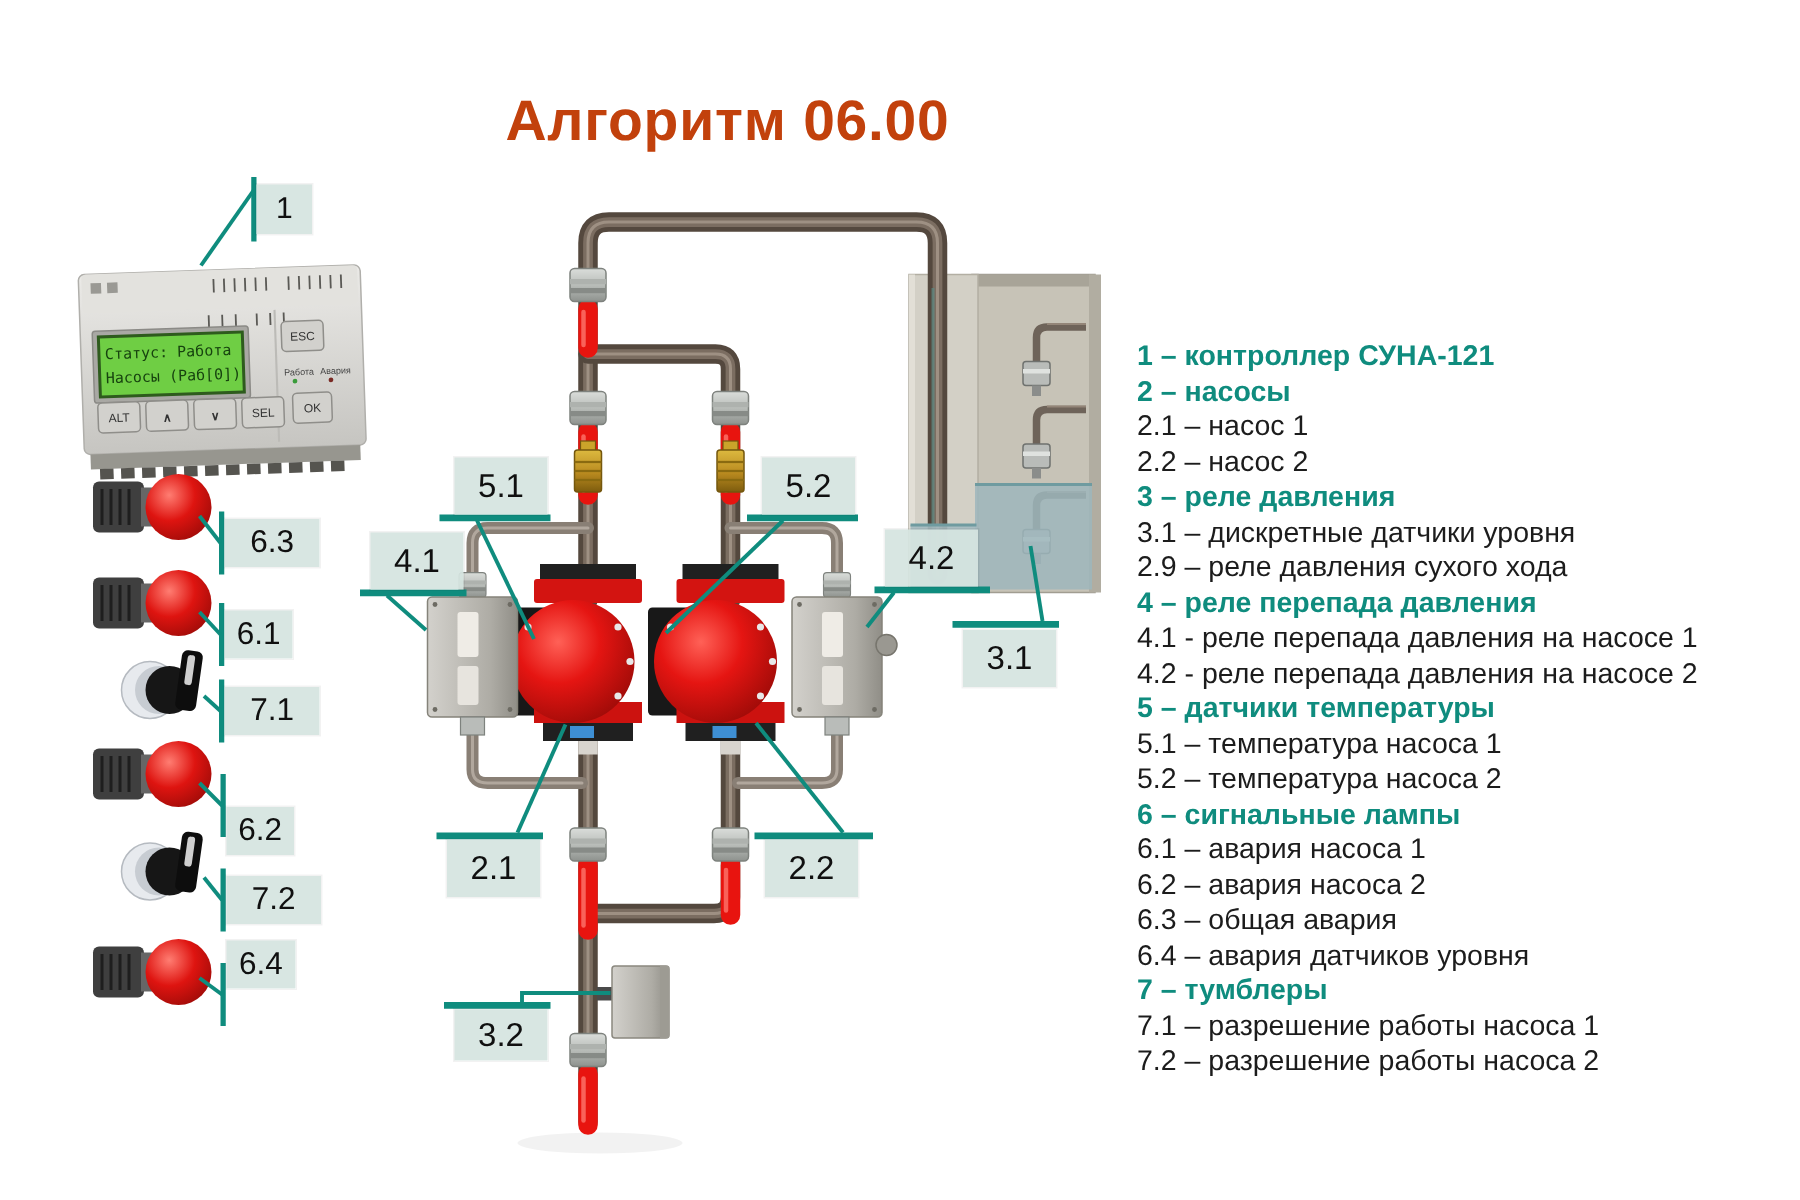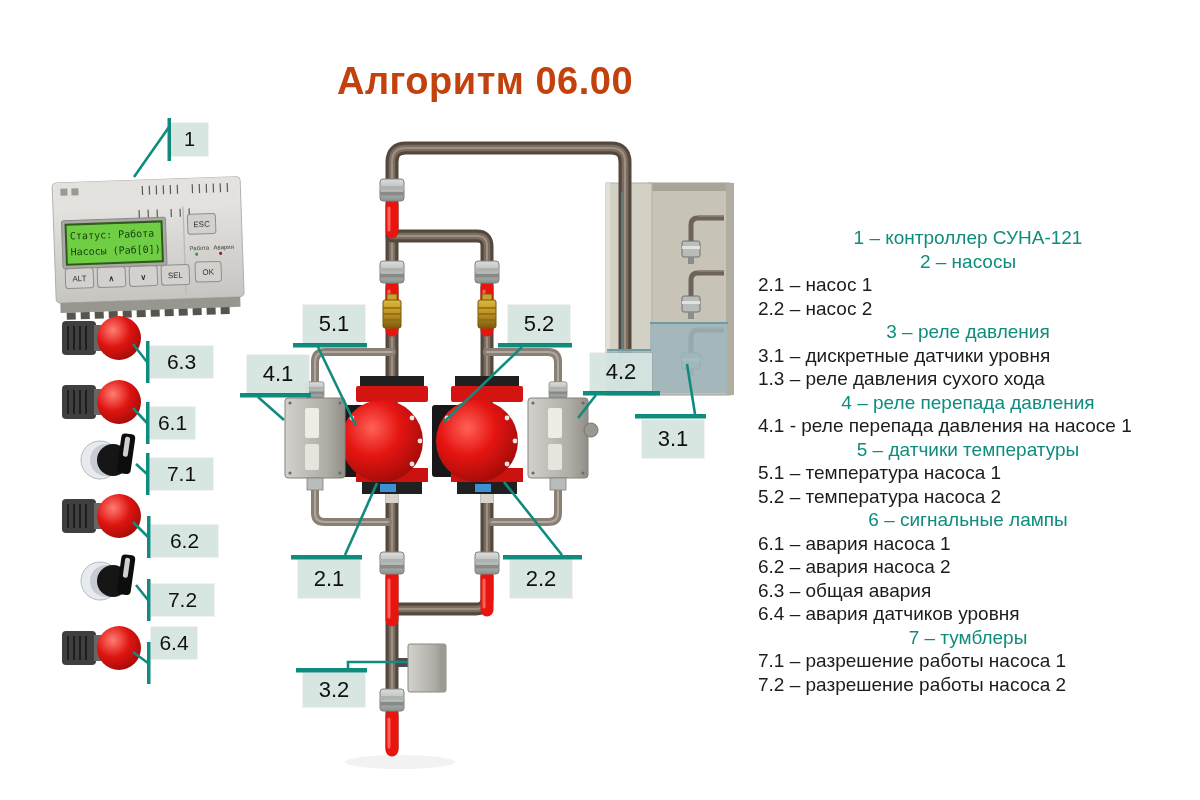--- a/index.html
+++ b/index.html
@@ -4,21 +4,21 @@
 <style>
   html,body{margin:0;padding:0;background:#fff;}
   .stage{position:relative;width:1200px;height:800px;background:#ffffff;overflow:hidden;
          font-family:"Liberation Sans",sans-serif;}
   svg{position:absolute;left:0;top:0;}
   .title{position:absolute;left:300px;top:60px;width:370px;text-align:center;
          font-size:38px;font-weight:bold;color:#c2410c;letter-spacing:.5px;}
   .legend{position:absolute;left:758px;top:226px;width:420px;font-size:19px;
           line-height:23.5px;color:#1c1c1c;}
   .legend-item{white-space:nowrap;}
-  .legend-item.heading{color:#0f8c7e;font-weight:normal;text-align:center;}
+  .legend-item.heading{color:#0f8c7e;font-weight:bold;}
   .co{position:absolute;background:rgba(213,228,224,.93);display:flex;align-items:center;
       justify-content:center;font-size:22px;color:#101010;box-shadow:0 0 0 1px rgba(0,0,0,.05);}
   .co.small{font-size:21px;}
   
   .pB{fill:none;stroke:#54483e;stroke-width:13;stroke-linecap:round;stroke-linejoin:round}
   .pM{fill:none;stroke:#7b6d61;stroke-width:6.5;stroke-linecap:round;stroke-linejoin:round}
   .pH{fill:none;stroke:#a5968a;stroke-width:2;stroke-linecap:round;stroke-linejoin:round;opacity:.85}
   .tB{fill:none;stroke:#897f75;stroke-width:8;stroke-linecap:round;stroke-linejoin:round}
   .tH{fill:none;stroke:#bbb2a7;stroke-width:2;stroke-linecap:round;stroke-linejoin:round;opacity:.8}
   .vB{stroke:#e8140f;stroke-width:13;stroke-linecap:round}
@@ -402,23 +402,24 @@
 <div class="title">Алгоритм 06.00</div>
 
 <div class="legend">
   <div>
         <div class="legend-item heading">1 – контроллер СУНА-121</div>
         <div class="legend-item heading">2 – насосы</div>
         <div class="legend-item">2.1 – насос 1</div>
         <div class="legend-item">2.2 – насос 2</div>
         <div class="legend-item heading">3 – реле давления</div>
         <div class="legend-item">3.1 – дискретные датчики уровня</div>
-        <div class="legend-item">1.3 – реле давления сухого хода</div>
+        <div class="legend-item">2.9 – реле давления сухого хода</div>
         <div class="legend-item heading">4 – реле перепада давления</div>
         <div class="legend-item">4.1 - реле перепада давления на насосе 1</div>
+        <div class="legend-item">4.2 - реле перепада давления на насосе 2</div>
         <div class="legend-item heading">5 – датчики температуры</div>
         <div class="legend-item">5.1 – температура насоса 1</div>
         <div class="legend-item">5.2 – температура насоса 2</div>
         <div class="legend-item heading">6 – сигнальные лампы</div>
         <div class="legend-item">6.1 – авария насоса 1</div>
         <div class="legend-item">6.2 – авария насоса 2</div>
         <div class="legend-item">6.3 – общая авария</div>
         <div class="legend-item">6.4 – авария датчиков уровня</div>
         <div class="legend-item heading">7 – тумблеры</div>
         <div class="legend-item">7.1 – разрешение работы насоса 1</div>
@@ -431,21 +432,21 @@
     </div>
 <div class="co small" style="left:150px;top:346px;width:63px;height:32px">
       <span>6.3</span>
     </div>
 <div class="co small" style="left:150px;top:407px;width:45px;height:32px">
       <span>6.1</span>
     </div>
 <div class="co small" style="left:150px;top:458px;width:63px;height:32px">
       <span>7.1</span>
     </div>
-<div class="co small" style="left:151px;top:525px;width:67px;height:32px">
+<div class="co small" style="left:151px;top:538px;width:45px;height:32px">
       <span>6.2</span>
     </div>
 <div class="co small" style="left:151px;top:584px;width:63px;height:32px">
       <span>7.2</span>
     </div>
 <div class="co small" style="left:151px;top:627px;width:46px;height:32px">
       <span>6.4</span>
     </div>
 <div class="co" style="left:303px;top:305px;width:62px;height:38px">
       <span>5.1</span>

